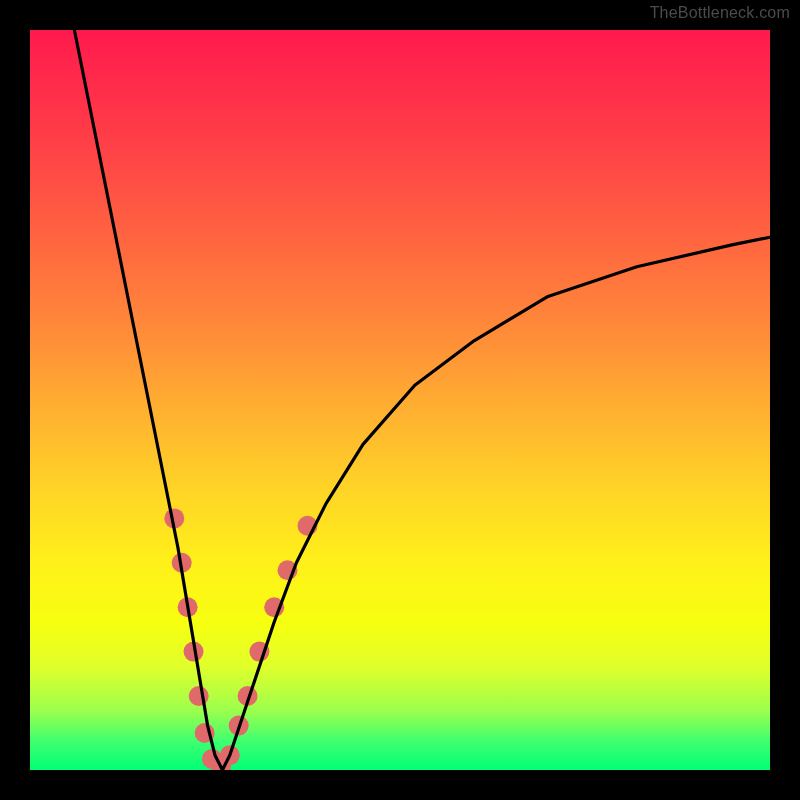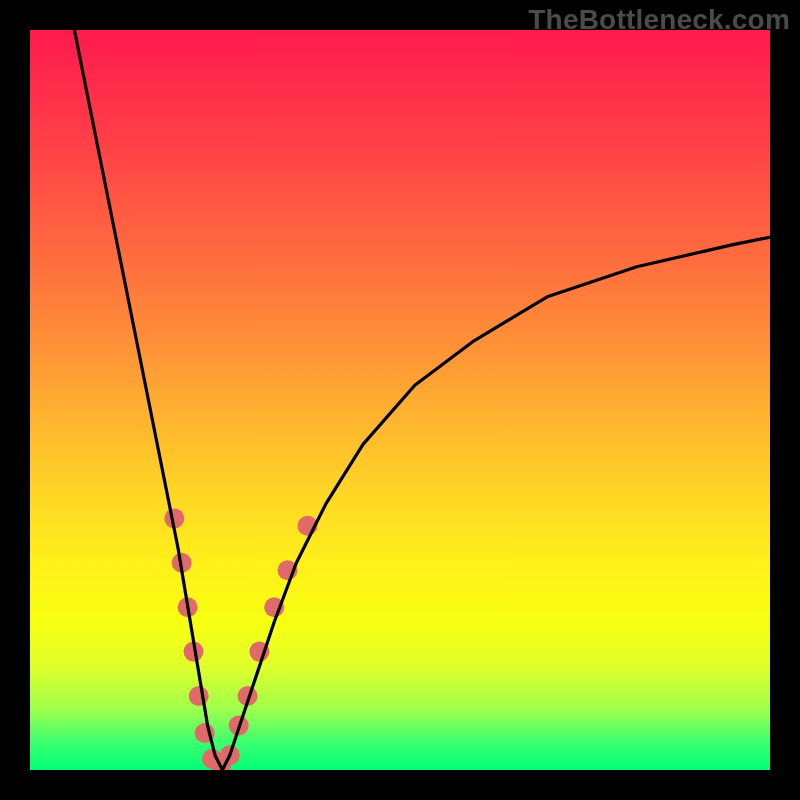--- a/index.html
+++ b/index.html
@@ -41,23 +41,23 @@
       #9cff4d 92%,
       #41ff6e 96%,
       #00ff77 100%
     );
   }
   .watermark {
     position: absolute;
     top: 4px;
     right: 10px;
     color: #4b4b4b;
-    font-size: 28px;
+    font-size: 16px;
     letter-spacing: 0.2px;
-    font-weight: 700;
+    font-weight: 400;
     user-select: none;
     text-align: right;
   }
   svg.curve {
     position: absolute;
     left: 0;
     top: 0;
     width: 740px;
     height: 740px;
   }

